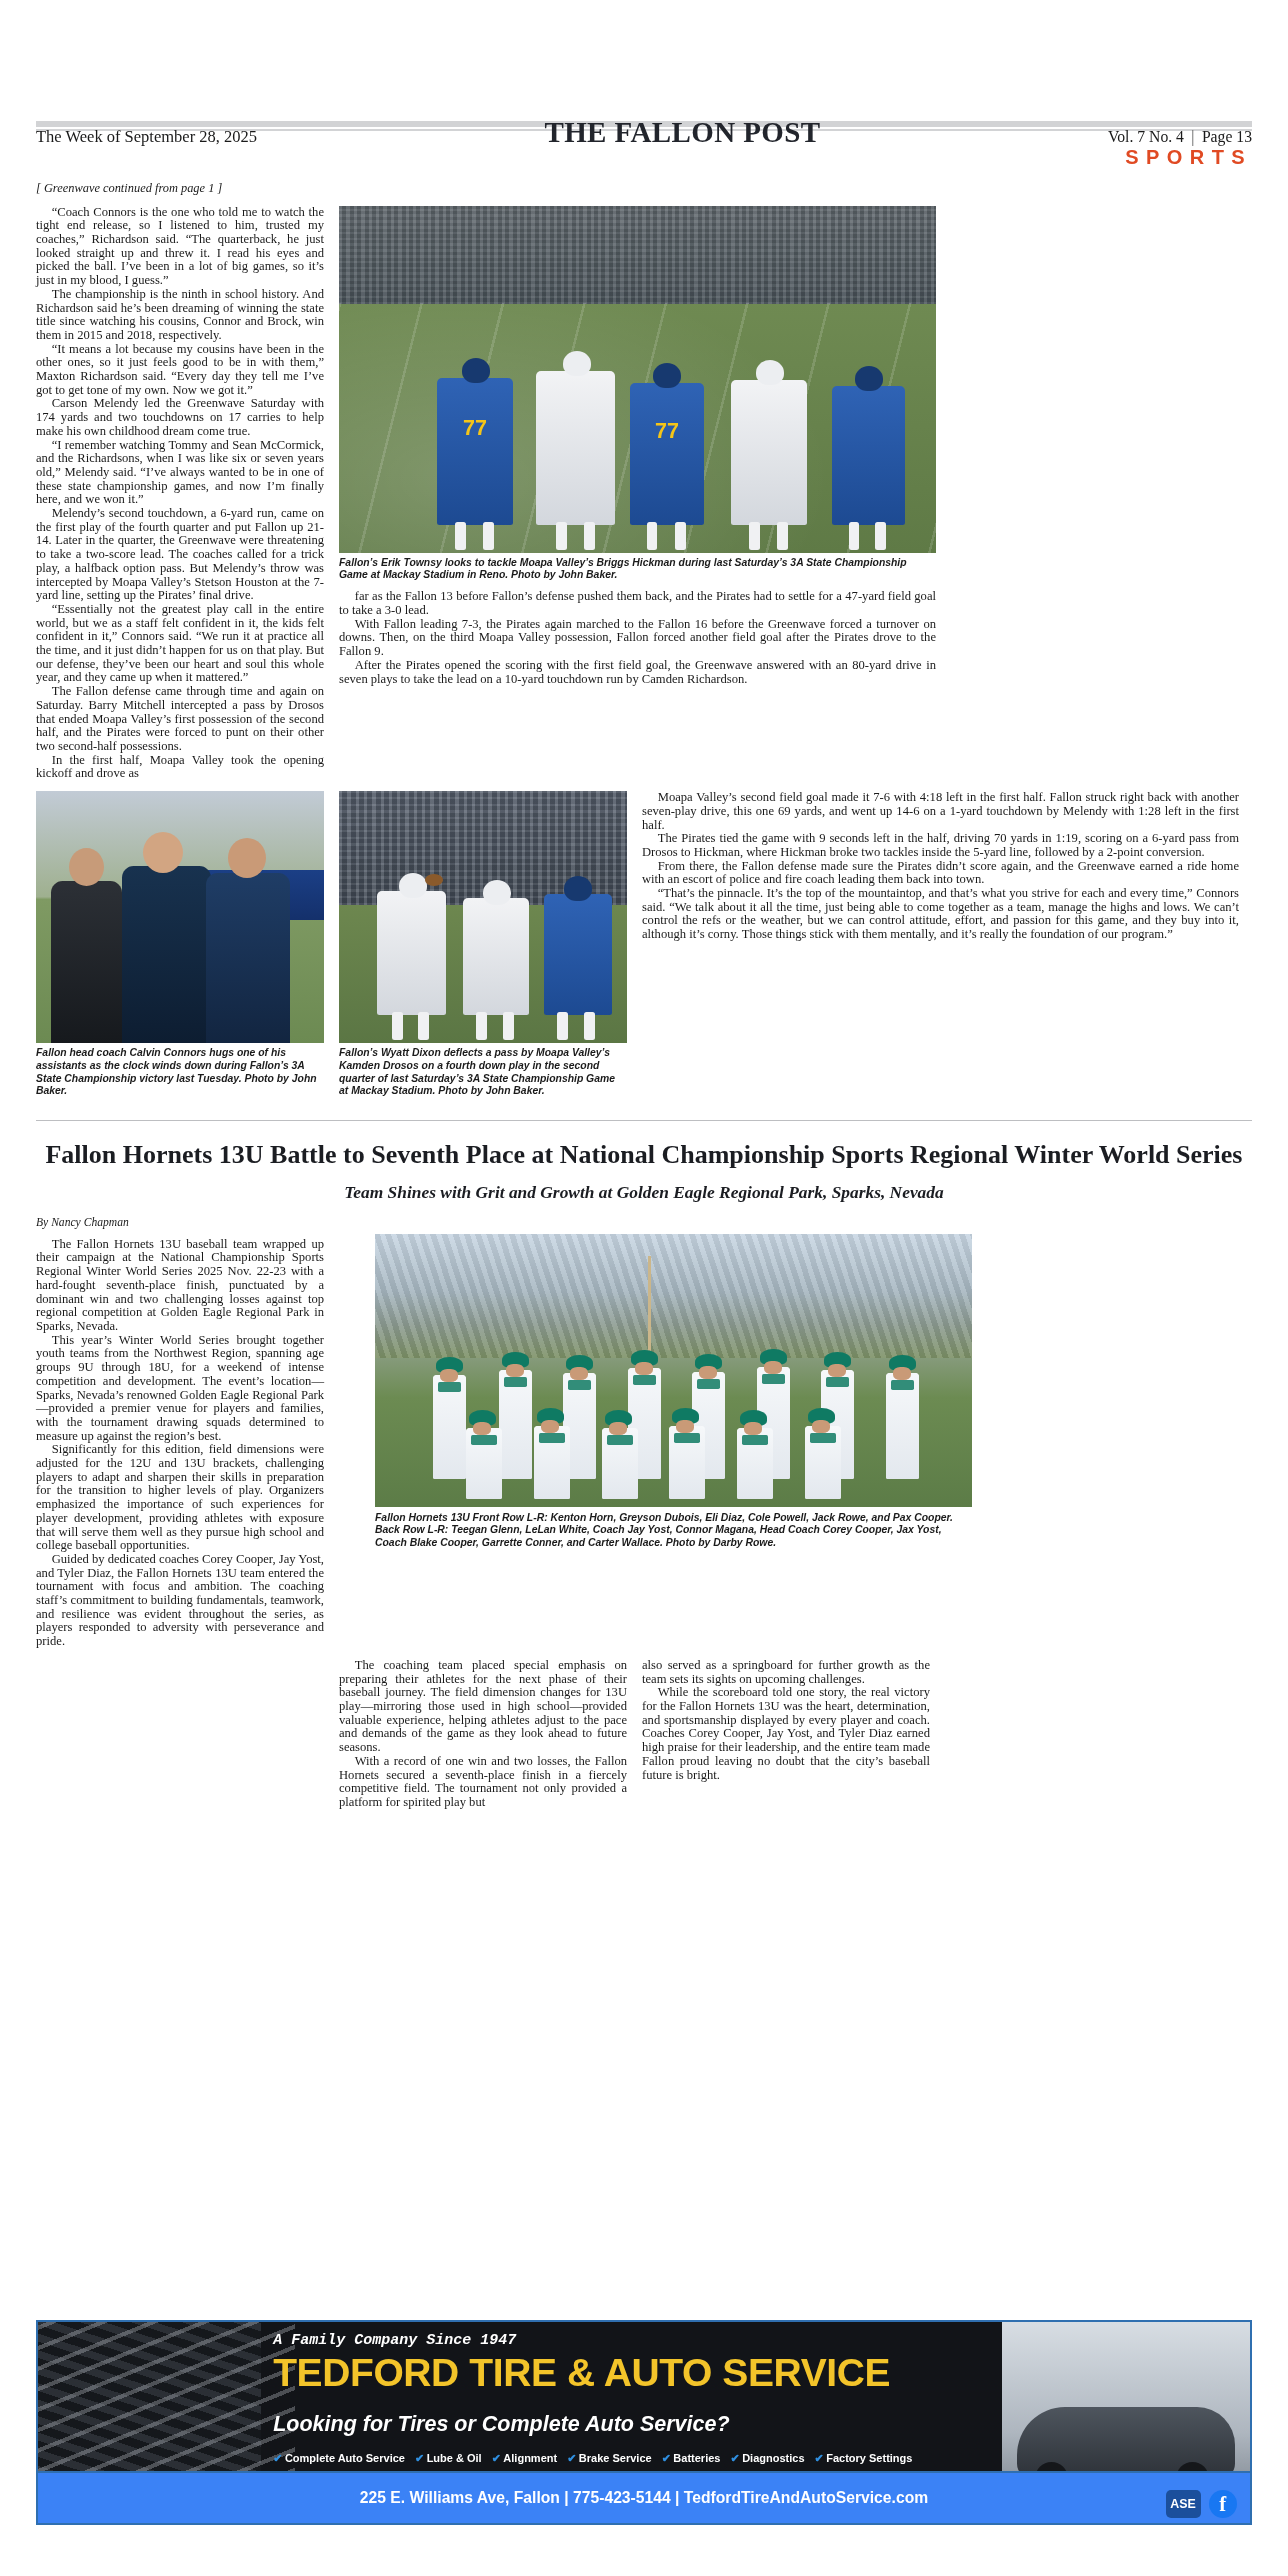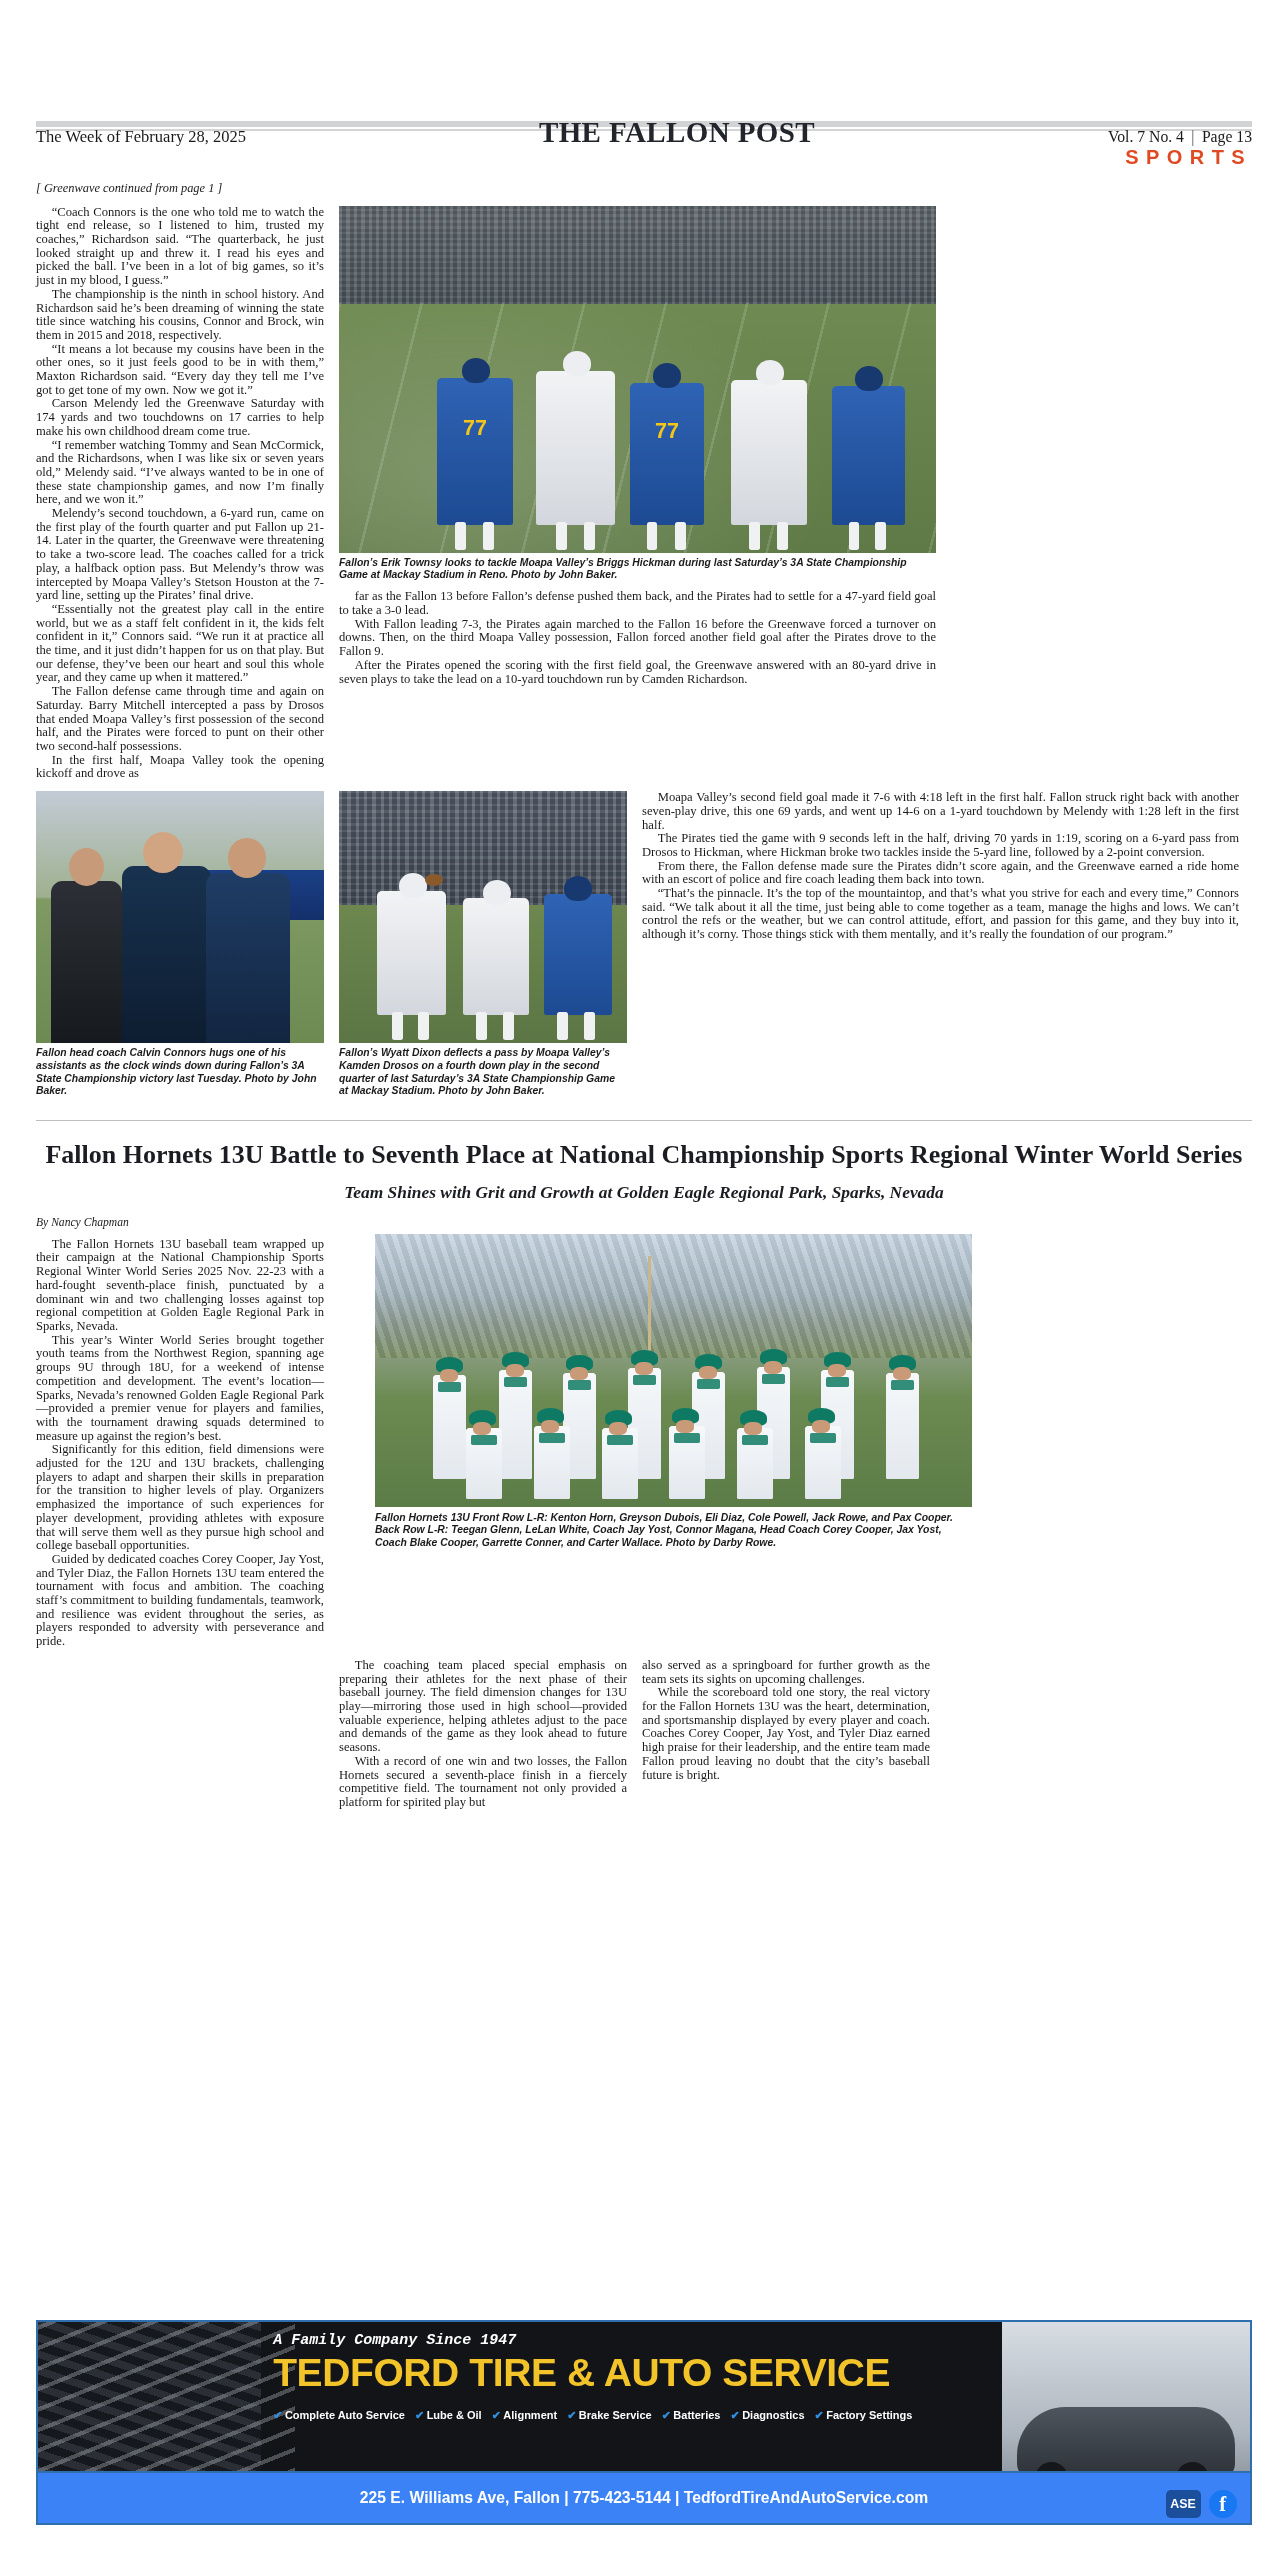--- a/index.html
+++ b/index.html
@@ -159,21 +159,21 @@
   .badge-fb { width:28px; height:28px; border-radius:50%; background:#1877f2; color:#fff;
       font-family:"Liberation Serif", serif; font-weight:bold; font-size:20.7px;
       display:flex; align-items:center; justify-content:center; line-height:1; }
 </style>
 </head>
 <body>
 
 <div class="page">
 
   <div class="masthead">
-    <div class="mh-date">The Week of February 28, 2025</div>
+    <div class="mh-date">The Week of September 28, 2025</div>
     <div class="mh-title">THE FALLON POST</div>
     <div class="mh-vol">
       <span>Vol. 7  No. 4</span><span class="sep">|</span><span>Page 13</span>
     </div>
   </div>
   <div class="rule-thick"></div>
   <div class="rule-thin"></div>
 
   <div class="section-title">SPORTS</div>
 
@@ -387,20 +387,21 @@
     </div>
   </div>
 
   <div class="ad">
     <div class="photoTires"></div>
     <div class="photoCar"></div>
 
     <div class="inner">
       <div class="ad-since">A Family Company Since 1947</div>
       <div class="ad-name">TEDFORD TIRE &amp; AUTO SERVICE</div>
+      <div class="ad-q">Looking for Tires or Complete Auto Service?</div>
       <div class="ad-services">
         <span><span class="chk">✔</span><span>Complete Auto Service</span></span>
         <span><span class="chk">✔</span><span>Lube &amp; Oil</span></span>
         <span><span class="chk">✔</span><span>Alignment</span></span>
         <span><span class="chk">✔</span><span>Brake Service</span></span>
         <span><span class="chk">✔</span><span>Batteries</span></span>
         <span><span class="chk">✔</span><span>Diagnostics</span></span>
         <span><span class="chk">✔</span><span>Factory Settings</span></span>
       </div>
     </div>

